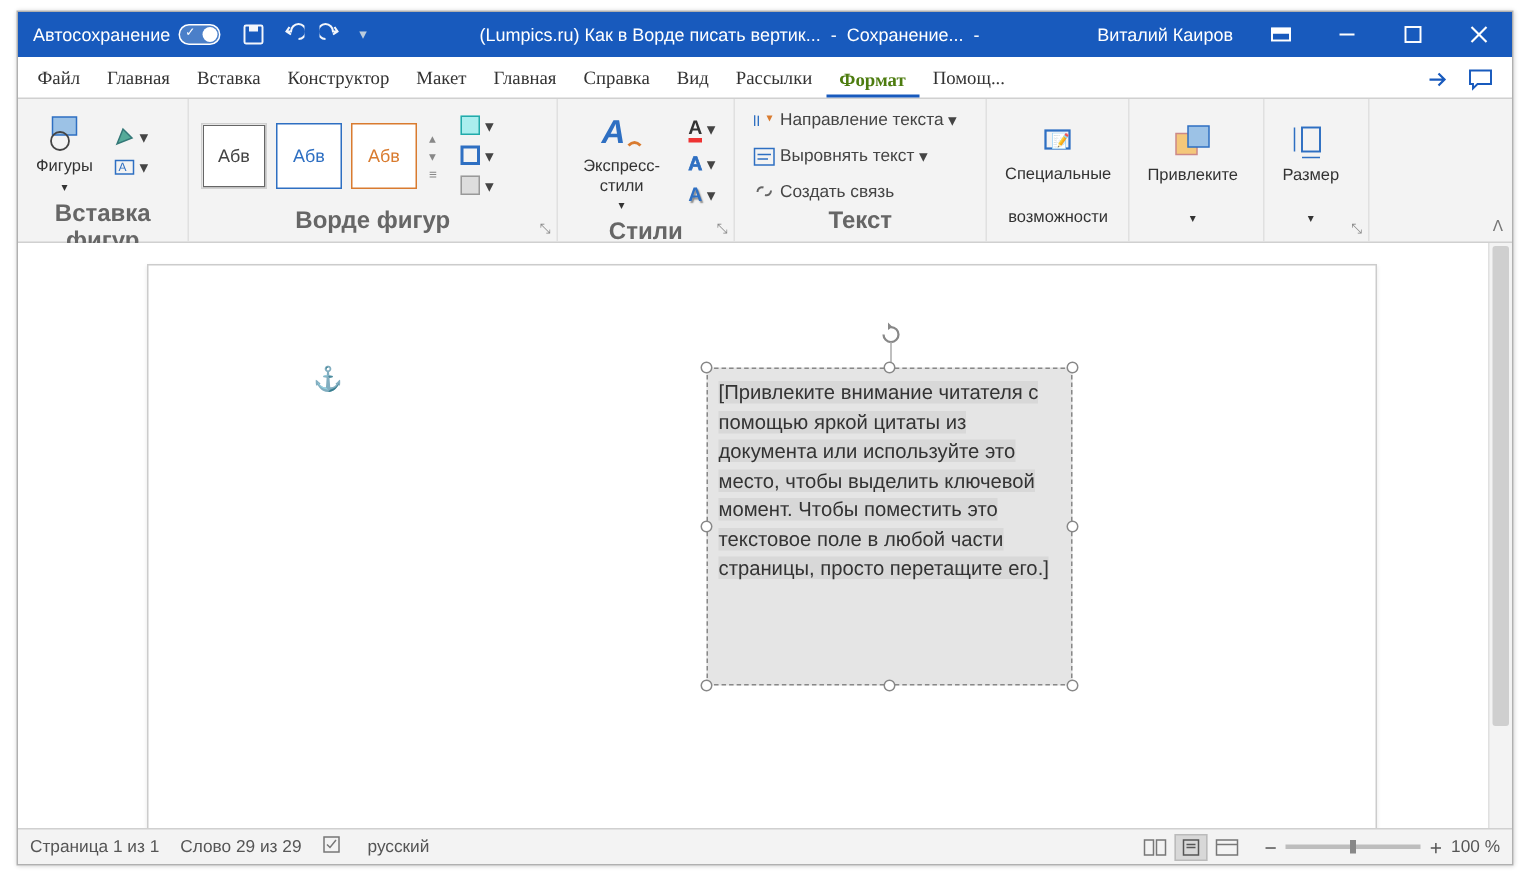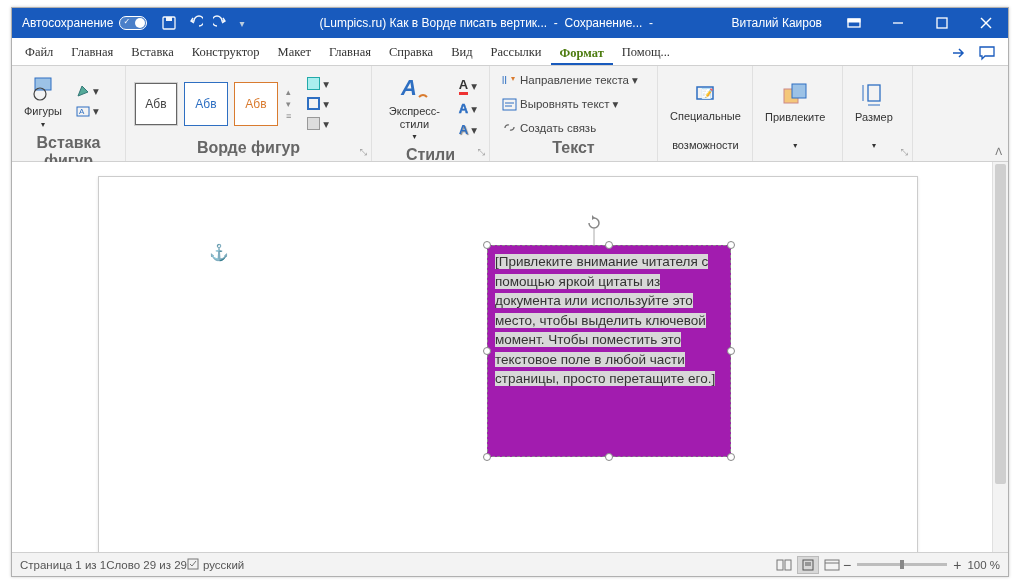--- a/index.html
+++ b/index.html
@@ -44,31 +44,31 @@
   .mini-row .sq { width: 13px; height: 13px; }
   
   .collapse { position: absolute; right: 6px; bottom: 4px; font-size: 10px; color: #777; }
   
   
   .docarea { flex: 1; background: #fff; position: relative; overflow: hidden; }
   .page { position: absolute; left: 86px; top: 14px; width: 820px; height: 380px; background: #fff; border: 1px solid #ccc; box-shadow: 0 1px 3px rgba(0,0,0,0.1); }
   .anchor { position: absolute; left: 110px; top: 66px; color: #2e6fc2; font-size: 16px; }
   
   .rot-handle { position: absolute; left: 484px; top: 35px; }
-  .textbox { position: absolute; left: 388px; top: 68px; width: 244px; height: 212px; border: 1px dashed #888; background: #a21caf; }
+  .textbox { position: absolute; left: 372px; top: 68px; width: 244px; height: 212px; border: 1px dashed #888; background: #e5e5e5; }
   .sel-handle { width: 8px; height: 8px; border: 1px solid #888; background: #fff; border-radius: 50%; position: absolute; }
   .tb-content { padding: 6px 7px; font-size: 13.5px; line-height: 1.45; color: #333; }
   .tb-content span { background: #d8d8d8; }
   
   
   .vscroll { position: absolute; right: 0; top: 0; bottom: 0; width: 16px; background: #f3f3f3; border-left: 1px solid #e0e0e0; }
   .vthumb { position: absolute; top: 2px; left: 2px; right: 2px; height: 320px; background: #cfcfcf; border-radius: 2px; }
   
   
-  .statusbar { height: 24px; background: #f3f3f3; border-top: 1px solid #d0d0d0; display: flex; align-items: center; font-size: 11.5px; color: #555; padding: 0 8px; }
+  .statusbar { height: 24px; background: #f3f3f3; border-top: 1px solid #d0d0d0; display: flex; align-items: center; font-size: 11.5px; color: #555; padding: 0 8px; gap: 14px; }
   .statusbar .spacer { flex: 1; }
   .view-btns { display: flex; gap: 2px; }
   .view-btn { width: 22px; height: 18px; display: flex; align-items: center; justify-content: center; border: 1px solid transparent; }
   .view-btn.active { background: #d8d8d8; border-color: #bbb; }
   .zoom { display: flex; align-items: center; gap: 6px; }
   .zoom-slider { width: 90px; height: 3px; background: #bdbdbd; position: relative; }
   .zoom-slider::after { content: ''; position: absolute; left: 43px; top: -3px; width: 4px; height: 9px; background: #888; }
 </style>
 </head>
 <body>

